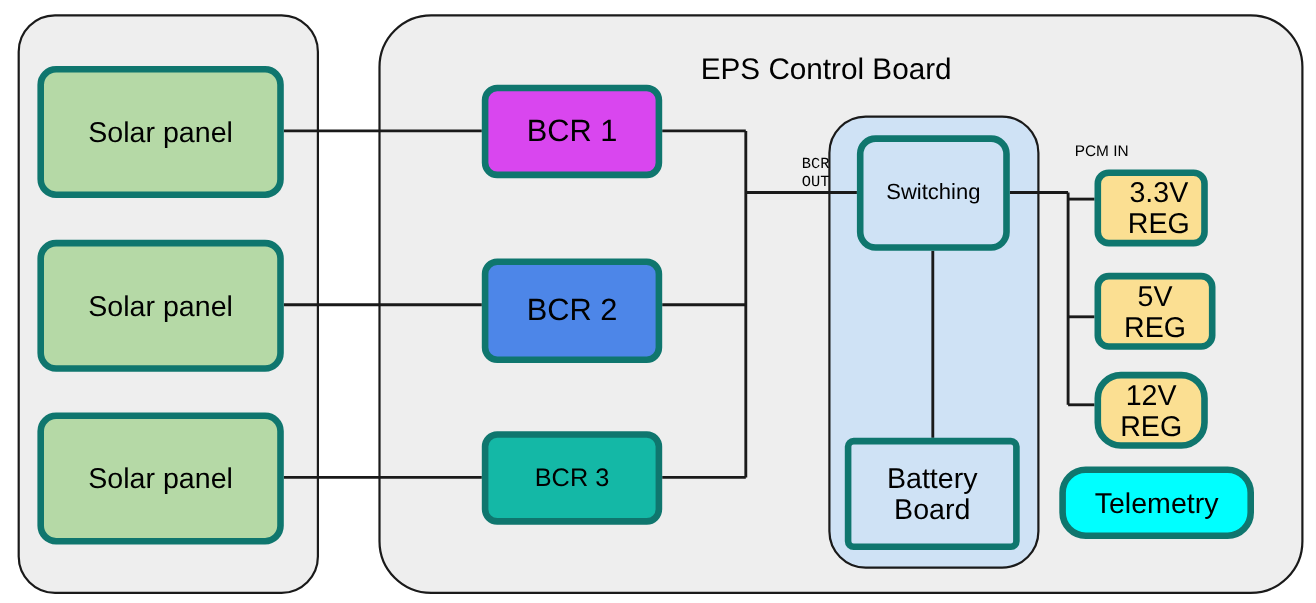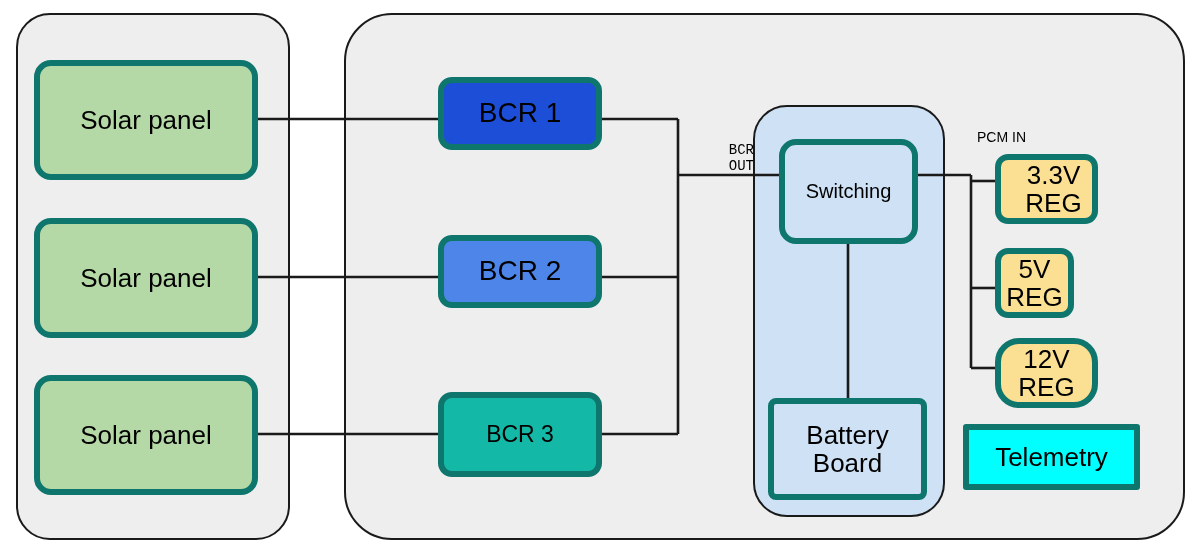--- a/index.html
+++ b/index.html
@@ -86,39 +86,40 @@
       <line x1="848" y1="228" x2="848" y2="398"></line>
 
       <line x1="918" y1="175" x2="971" y2="175"></line>
       <line x1="971" y1="175" x2="971" y2="368"></line>
       <line x1="971" y1="181" x2="995" y2="181"></line>
       <line x1="971" y1="288" x2="995" y2="288"></line>
       <line x1="971" y1="368" x2="995" y2="368"></line>
     </g>
   </svg>
 
+  <div class="board-title" style="left:637px; top:48px;">EPS Control Board</div>
 
   <div class="node" style="left:34px; top:60px; width:224px; height:120px; border-radius:17px; background:#b5d9a6; font-size:26px;">Solar panel</div>
   <div class="node" style="left:34px; top:218px; width:224px; height:120px; border-radius:17px; background:#b5d9a6; font-size:26px;">Solar panel</div>
   <div class="node" style="left:34px; top:375px; width:224px; height:120px; border-radius:17px; background:#b5d9a6; font-size:26px;">Solar panel</div>
 
-  <div class="node" style="left:438px; top:77px; width:164px; height:73px; border-radius:14px; background:#1d4ed8; font-size:28px;">BCR 1</div>
-  <div class="node" style="left:438px; top:235px; width:164px; height:73px; border-radius:14px; background:#4d86e8; font-size:28px;">BCR 2</div>
+  <div class="node" style="left:438px; top:77px; width:164px; height:85px; border-radius:14px; background:#d946ef; font-size:28px;">BCR 1</div>
+  <div class="node" style="left:438px; top:235px; width:164px; height:95px; border-radius:14px; background:#4d86e8; font-size:28px;">BCR 2</div>
   <div class="node" style="left:438px; top:392px; width:164px; height:85px; border-radius:14px; background:#14b8a6; font-size:23px;">BCR 3</div>
 
-  <div class="node" style="left:779px; top:123px; width:139px; height:105px; border-radius:17px; background:#cfe2f5; font-size:20px;margin-top:16px;">Switching</div>
+  <div class="node" style="left:779px; top:123px; width:139px; height:105px; border-radius:17px; background:#cfe2f5; font-size:20px;">Switching</div>
   <div class="node" style="left:768px; top:398px; width:159px; height:102px; border-radius:8px; background:#cfe2f5; font-size:26px;">Battery
 Board</div>
 
   <div class="node" style="left:995px; top:154px; width:103px; height:70px; border-radius:13px; background:#fbdf92; font-size:26px;padding-left:14px;">3.3V
 REG</div>
-  <div class="node" style="left:995px; top:248px; width:79px; height:70px; border-radius:13px; background:#fbdf92; font-size:26px;">5V
+  <div class="node" style="left:995px; top:248px; width:110px; height:70px; border-radius:13px; background:#fbdf92; font-size:26px;">5V
 REG</div>
   <div class="node" style="left:995px; top:338px; width:103px; height:70px; border-radius:24px; background:#fbdf92; font-size:26px;">12V
 REG</div>
 
-  <div class="node" style="left:963px; top:424px; width:177px; height:66px; border-radius:3px; background:#00ffff; font-size:26px;">Telemetry</div>
+  <div class="node" style="left:963px; top:424px; width:177px; height:66px; border-radius:24px; background:#00ffff; font-size:26px;">Telemetry</div>
 
   <div class="edge-label" style="left:710px; top:143px; text-align:right; width:44px;font-family:Liberation Mono, monospace;">BCR
 OUT</div>
   <div class="edge-label" style="left:977px; top:130px;">PCM IN</div>
 
 </div>
 
 </body></html>

